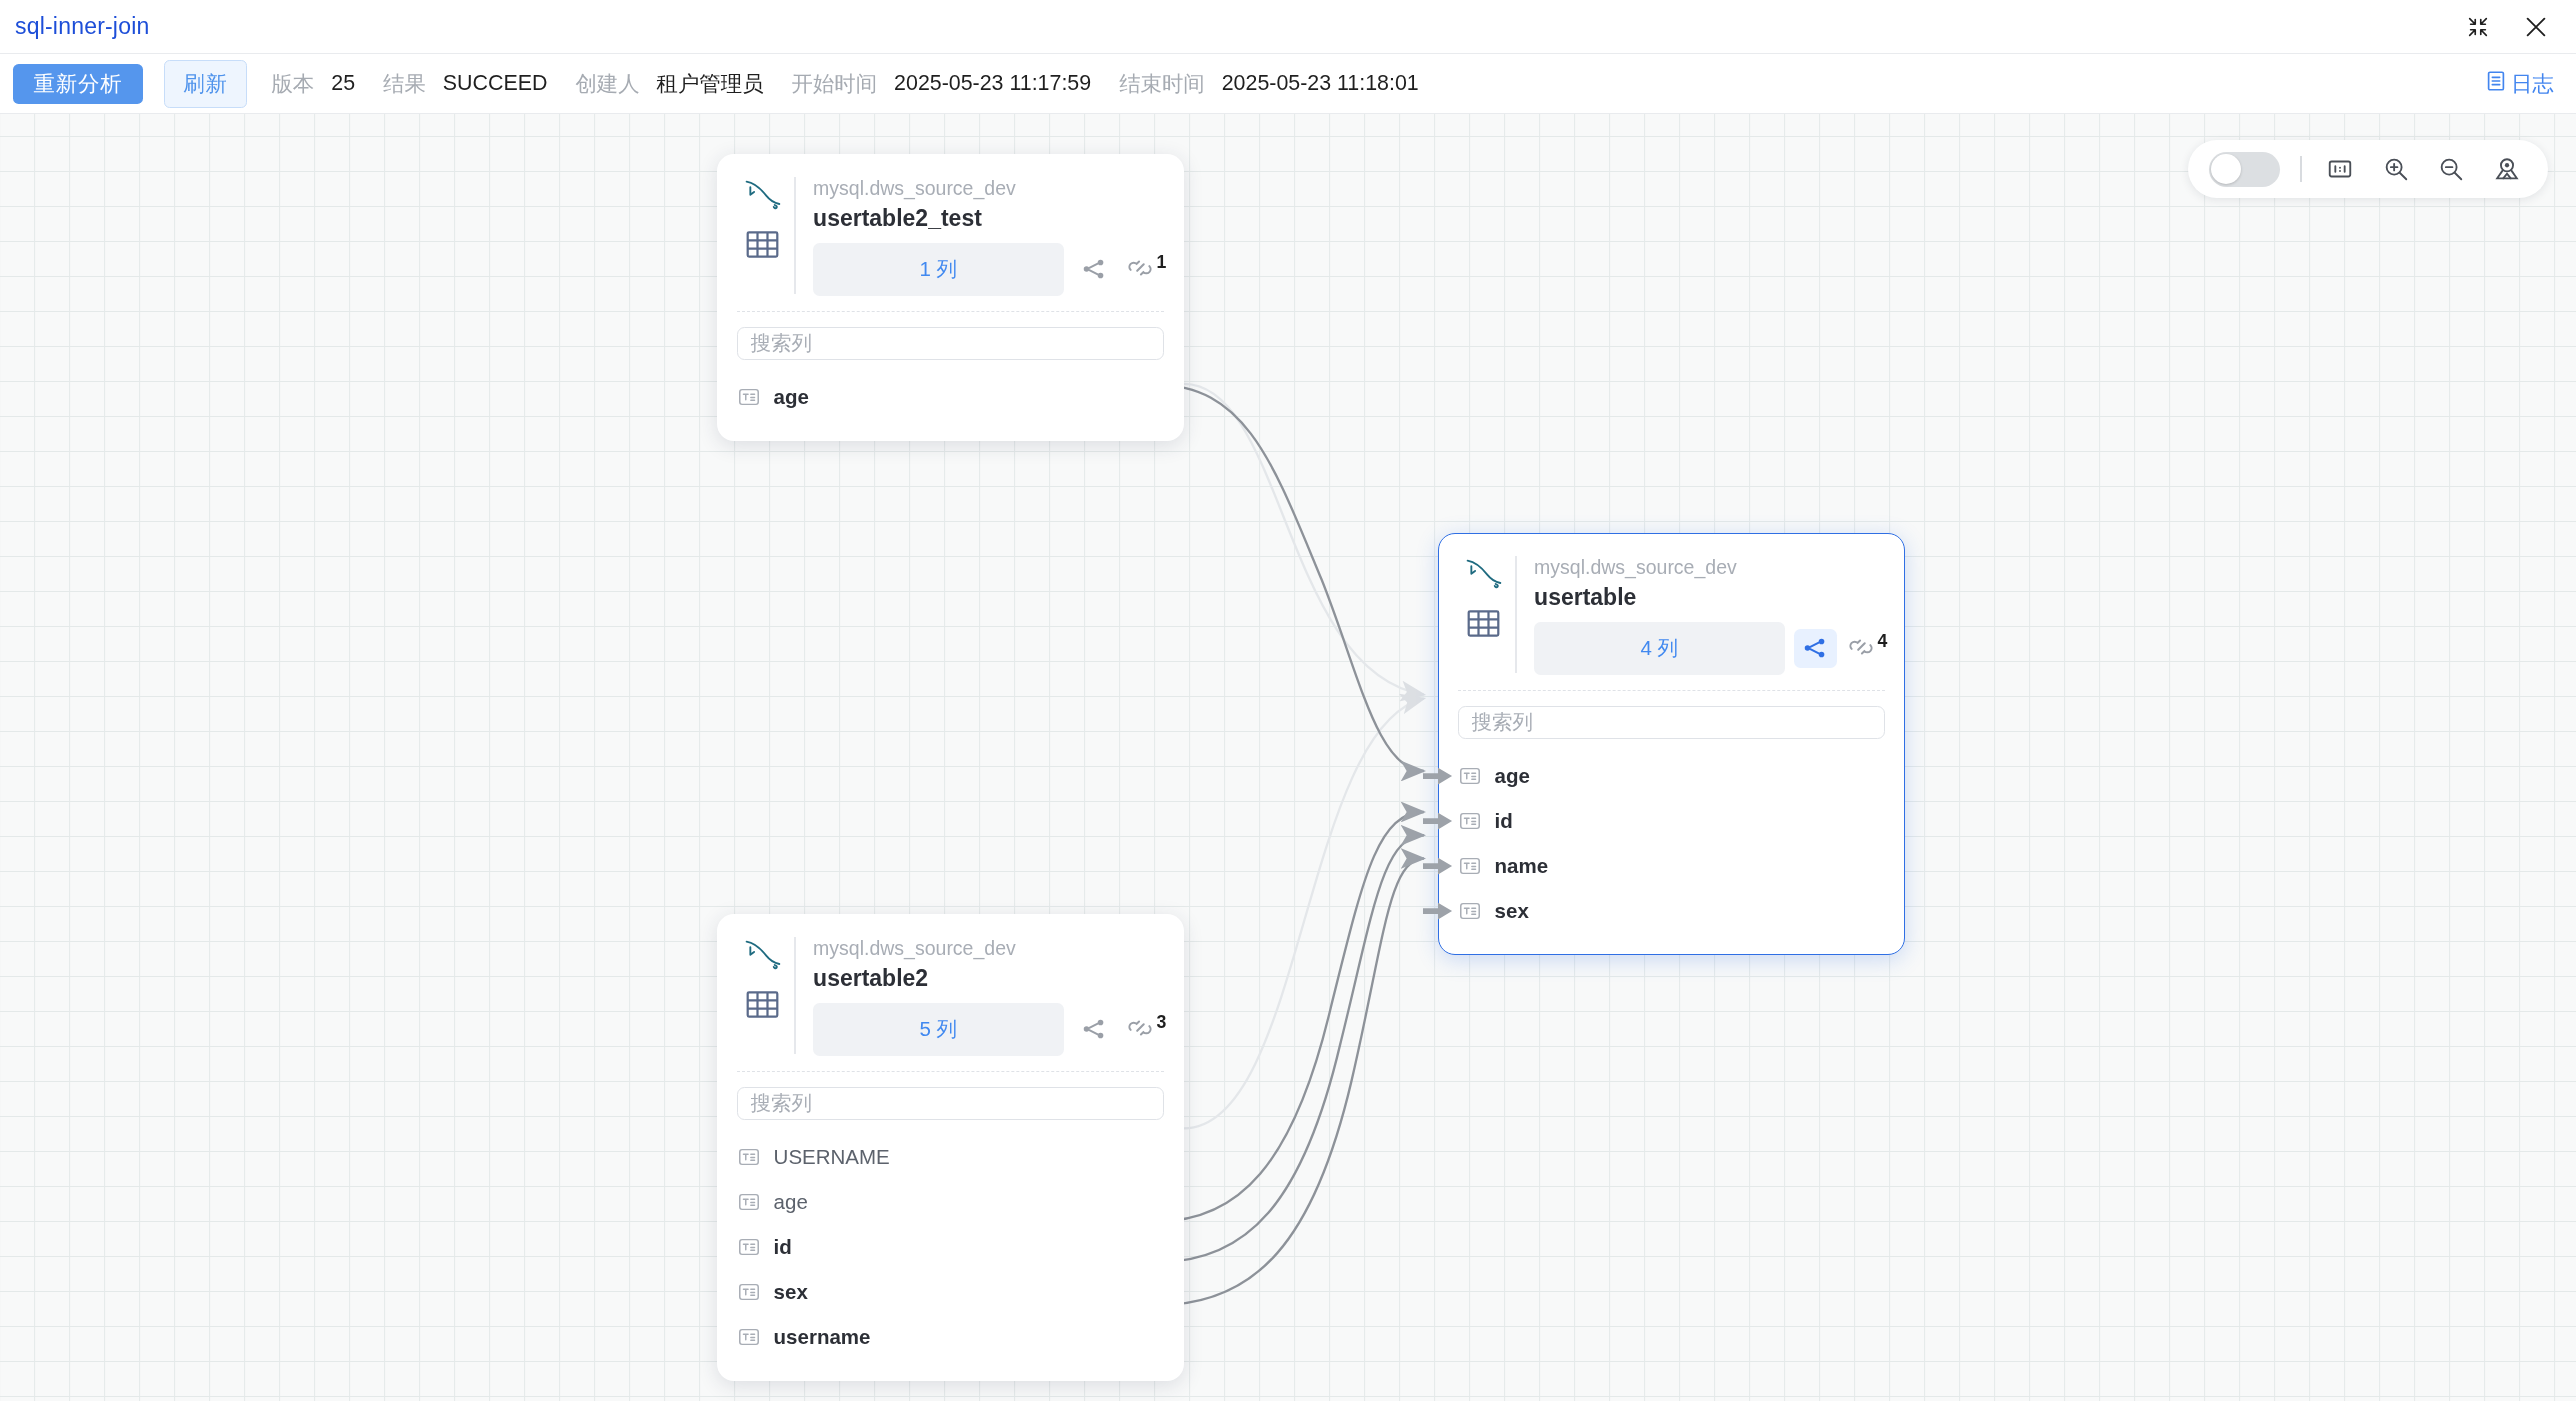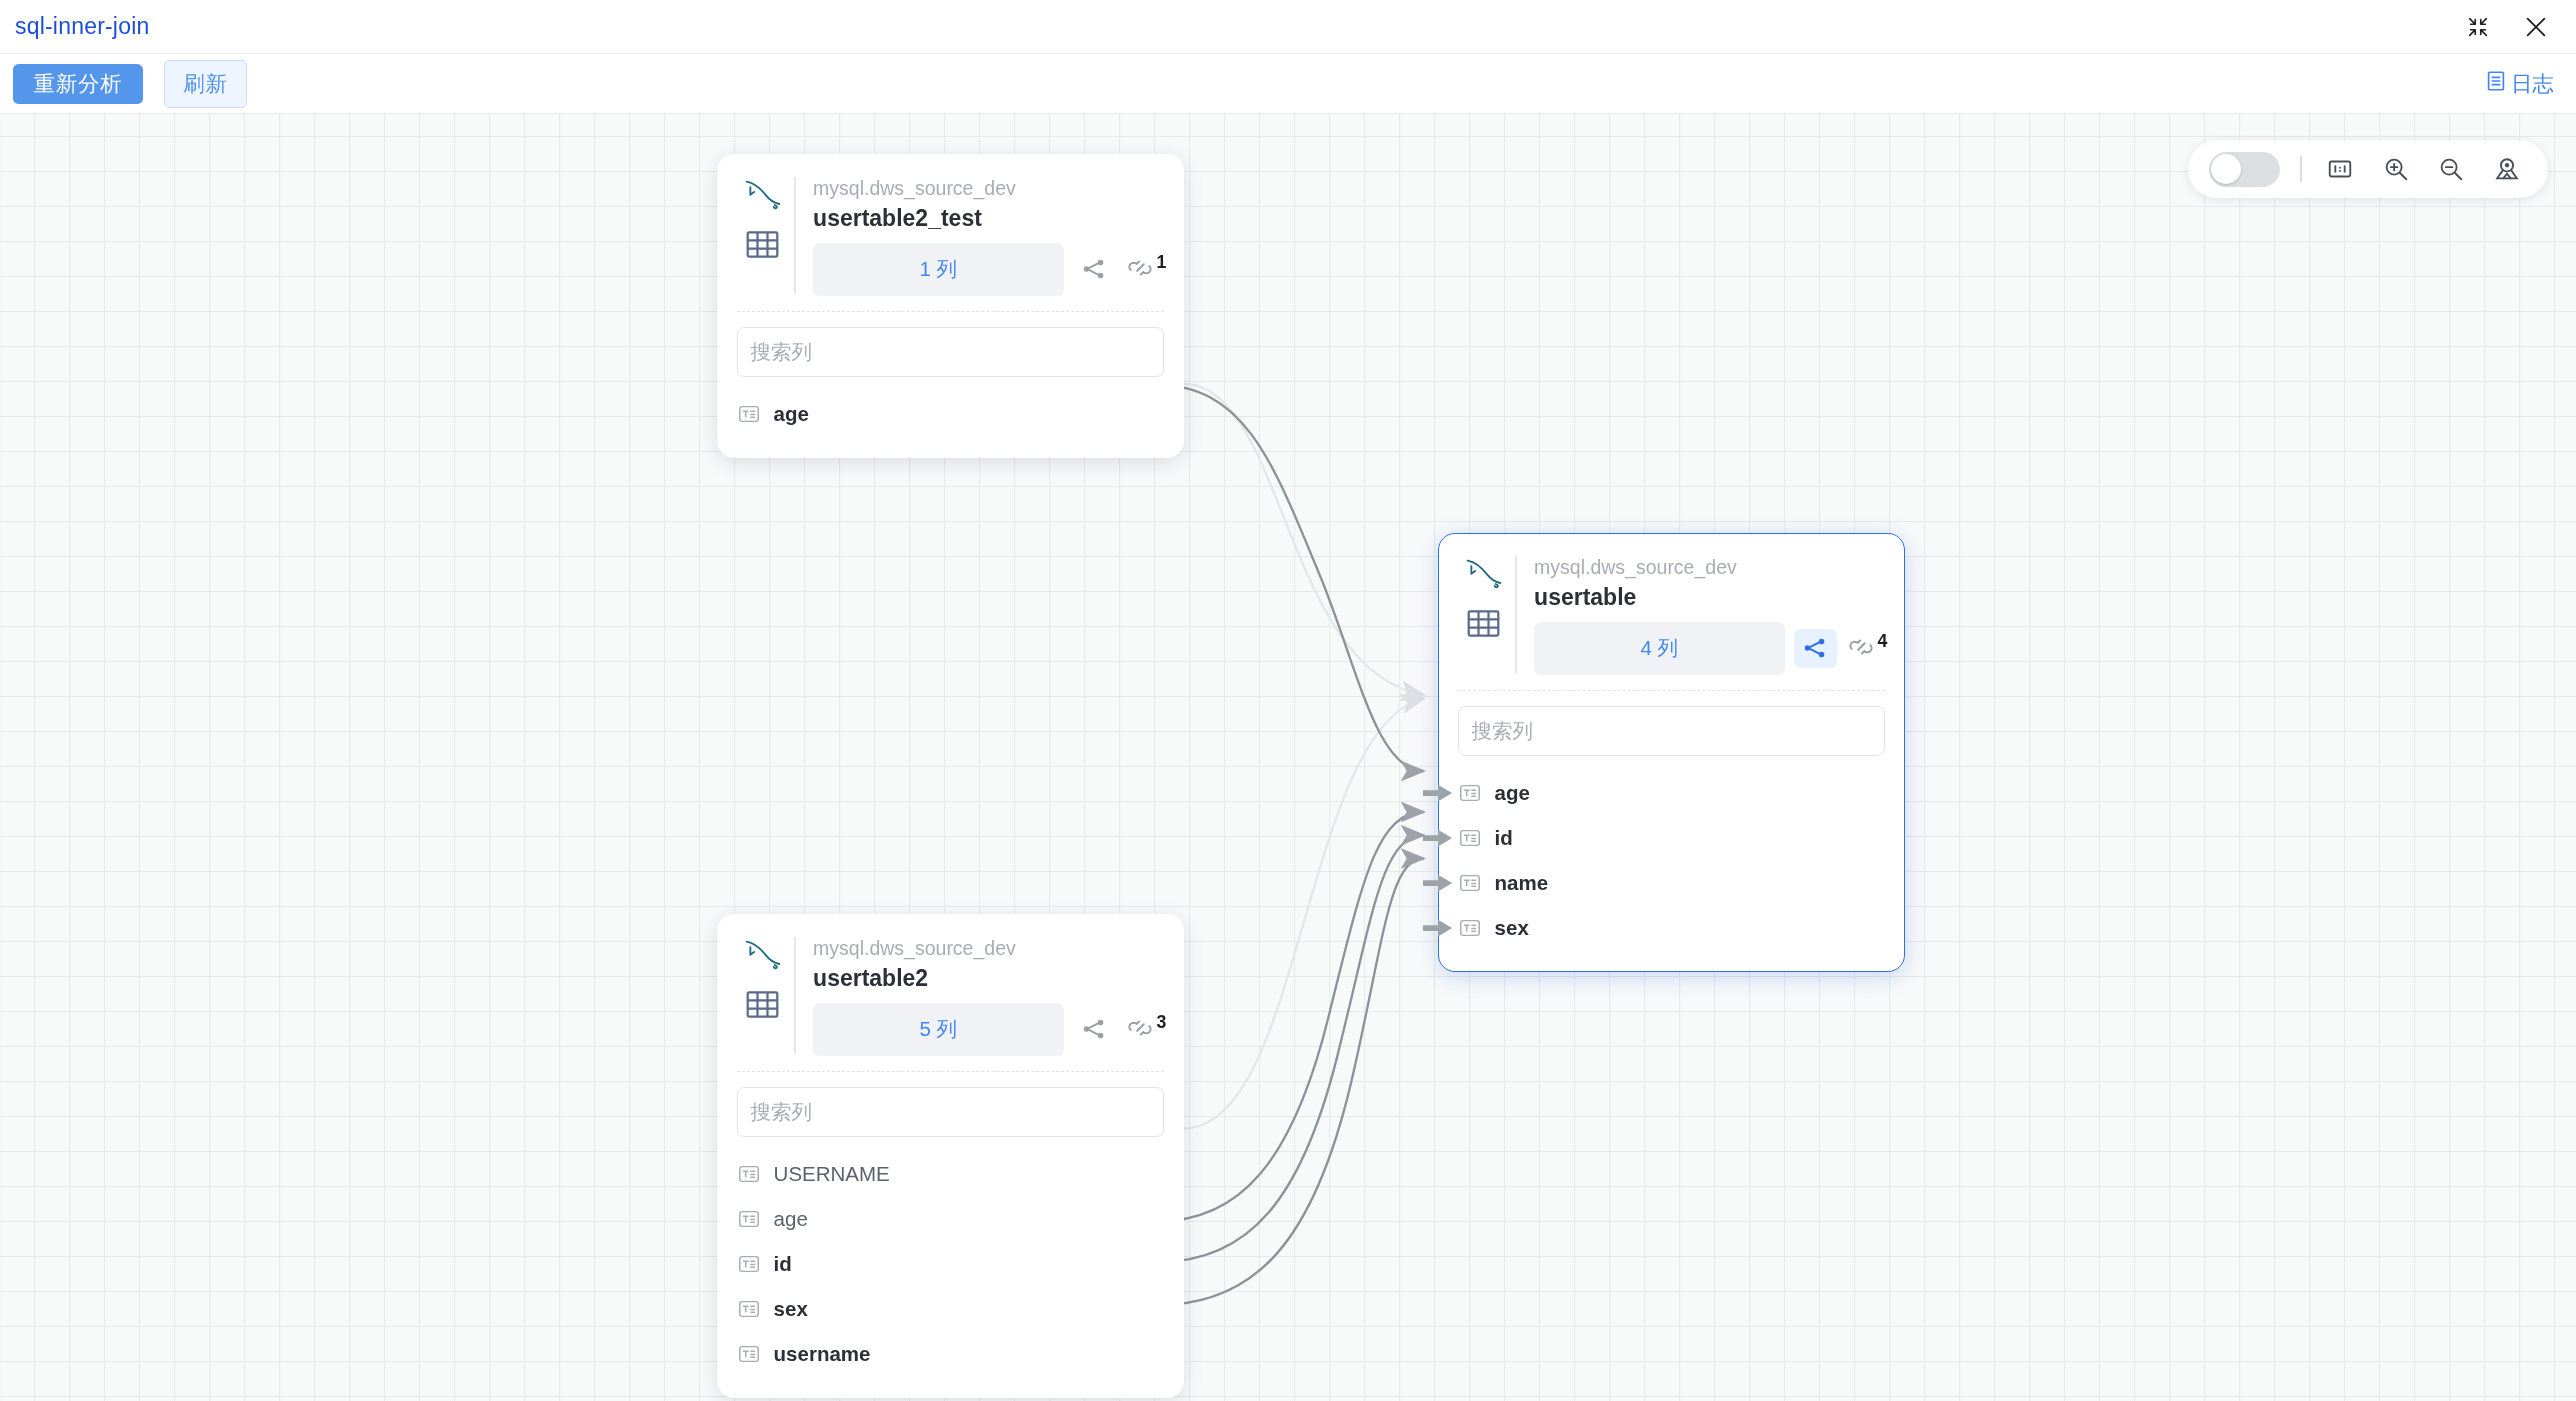--- a/index.html
+++ b/index.html
@@ -123,21 +123,21 @@
     display: flex; align-items: center; justify-content: center; cursor: pointer; flex: none;
   }
   .badge-btn.active { background: #e8f1ff; }
   .link-wrap { position: relative; display: flex; align-items: center; cursor: pointer; flex: none; padding-right: 5.6px; }
   .link-count { font-size: 17.7px; color: #1f1f1f; font-weight: 600; position: absolute; right: -5.6px; top: -1.9px; }
 
   .node-divider { border-top: 1.9px dashed #dfe2e7; margin: 15px 18.6px 0 18.6px; }
 
   .node-body { padding: 15px 18.6px 20.5px 18.6px; }
   .search-input {
-    width: 100%; height: 50px; border: 0.9px solid #dfe2e7; border-radius: 7.4px;
+    width: 100%; height: 33px; border: 0.9px solid #dfe2e7; border-radius: 7.4px;
     padding: 0 13px; font-size: 20.5px; font-family: inherit; color: #2c2f36;
     background: #ffffff; outline: none;
   }
   .search-input::placeholder { color: #a8adb5; }
 
   .col-list { margin-top: 15px; }
   .col-row { display: flex; align-items: center; height: 45px; position: relative; cursor: pointer; }
   .col-icon { width: 24px; height: 24px; margin-right: 13px; flex: none; }
   .col-name { font-size: 20.5px; color: #5c626c; white-space: nowrap; }
   .col-row.linked .col-name { color: #2c2f36; font-weight: bold; }
@@ -162,20 +162,36 @@
         <path d="M5 5 L23 23 M23 5 L5 23"></path>
       </svg>
     </div>
   </div>
 </div>
 
 <div class="toolbar">
   <button class="btn-primary">重新分析</button>
   <button class="btn-ghost">刷新</button>
 
+  <div class="meta">
+    <span class="meta-label">版本</span>
+    <span class="meta-value">25</span>
+
+    <span class="meta-label">结果</span>
+    <span class="meta-value">SUCCEED</span>
+
+    <span class="meta-label">创建人</span>
+    <span class="meta-value">租户管理员</span>
+
+    <span class="meta-label">开始时间</span>
+    <span class="meta-value">2025-05-23 11:17:59</span>
+
+    <span class="meta-label">结束时间</span>
+    <span class="meta-value">2025-05-23 11:18:01</span>
+  </div>
 
   <div class="log-btn">
     <span>
       <svg width="24" height="24" viewBox="0 0 26 26" fill="none" stroke="#4285ef" stroke-width="1.8" stroke-linecap="round">
         <rect x="5" y="3.5" width="16" height="19" rx="1.5"></rect>
         <path d="M9 9 H17 M9 13 H17 M9 17 H17"></path>
       </svg>
     </span>
     <span>日志</span>
   </div>

